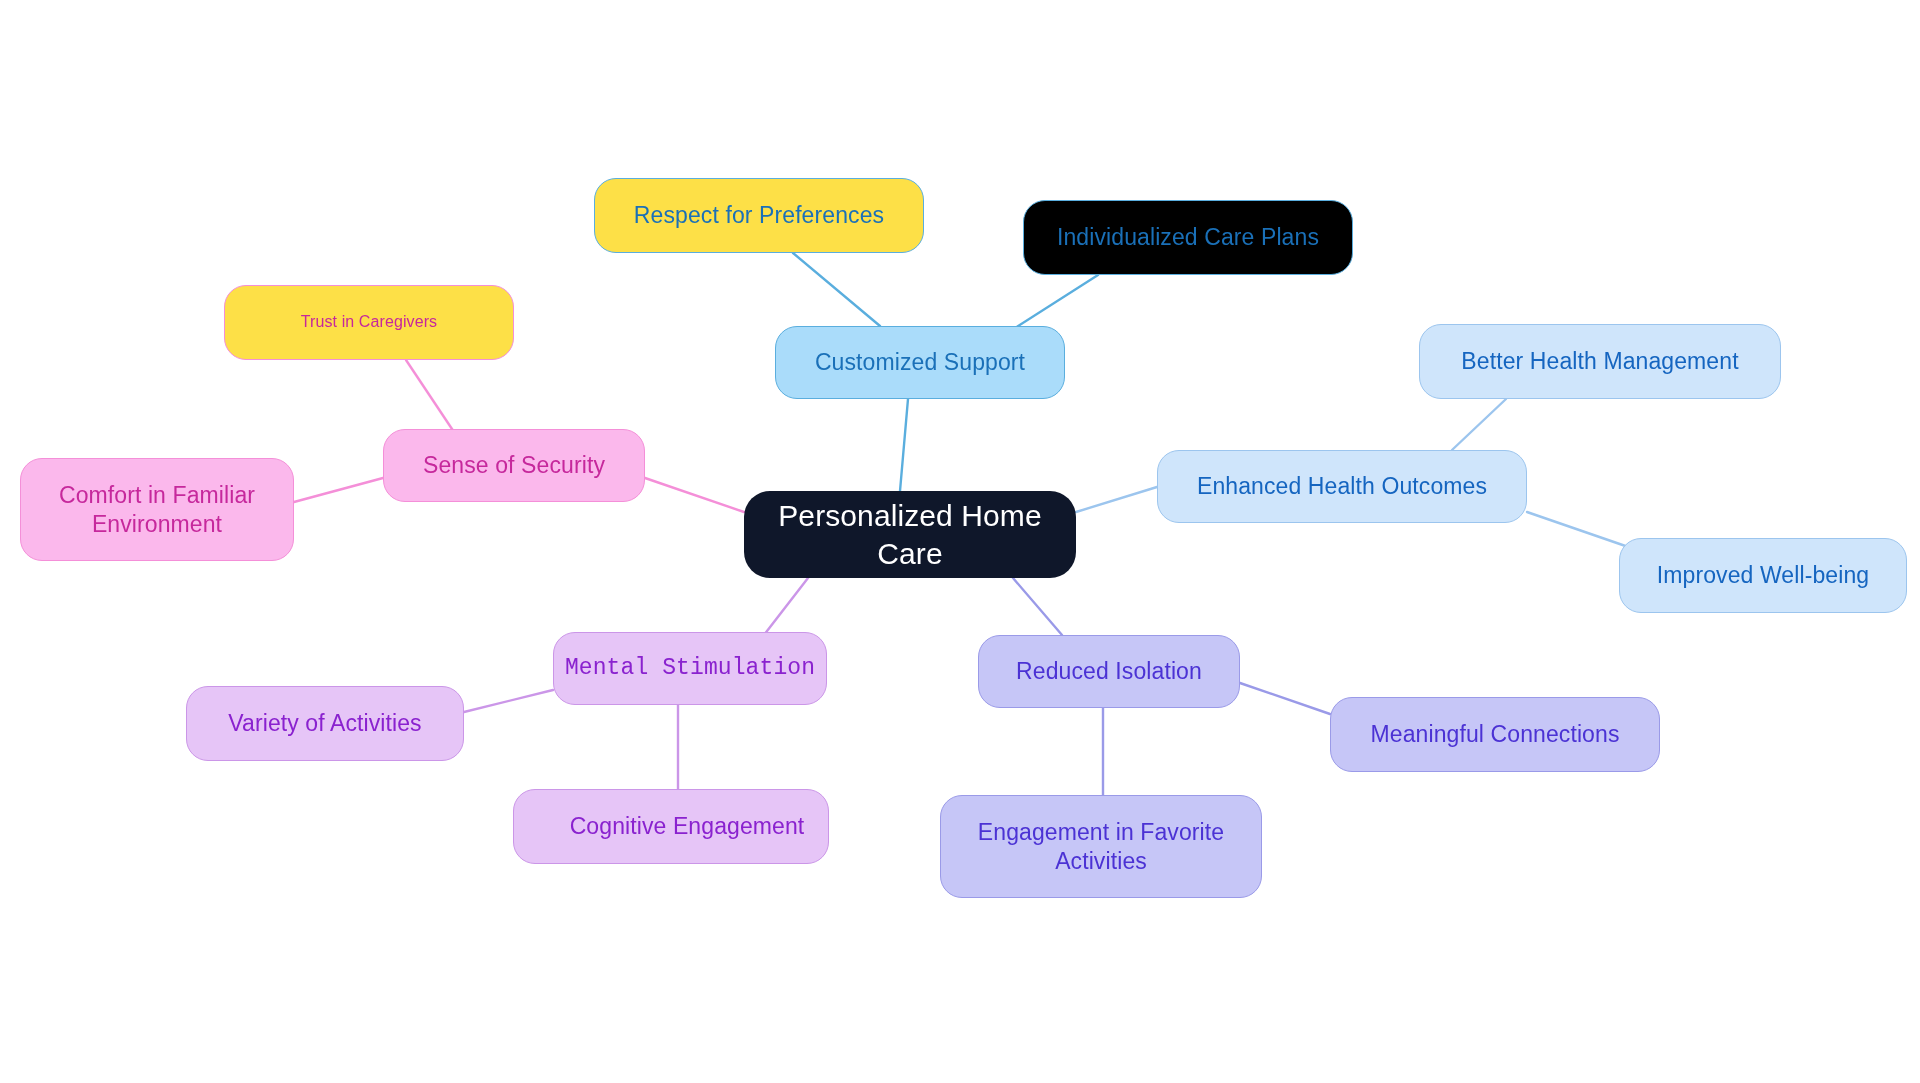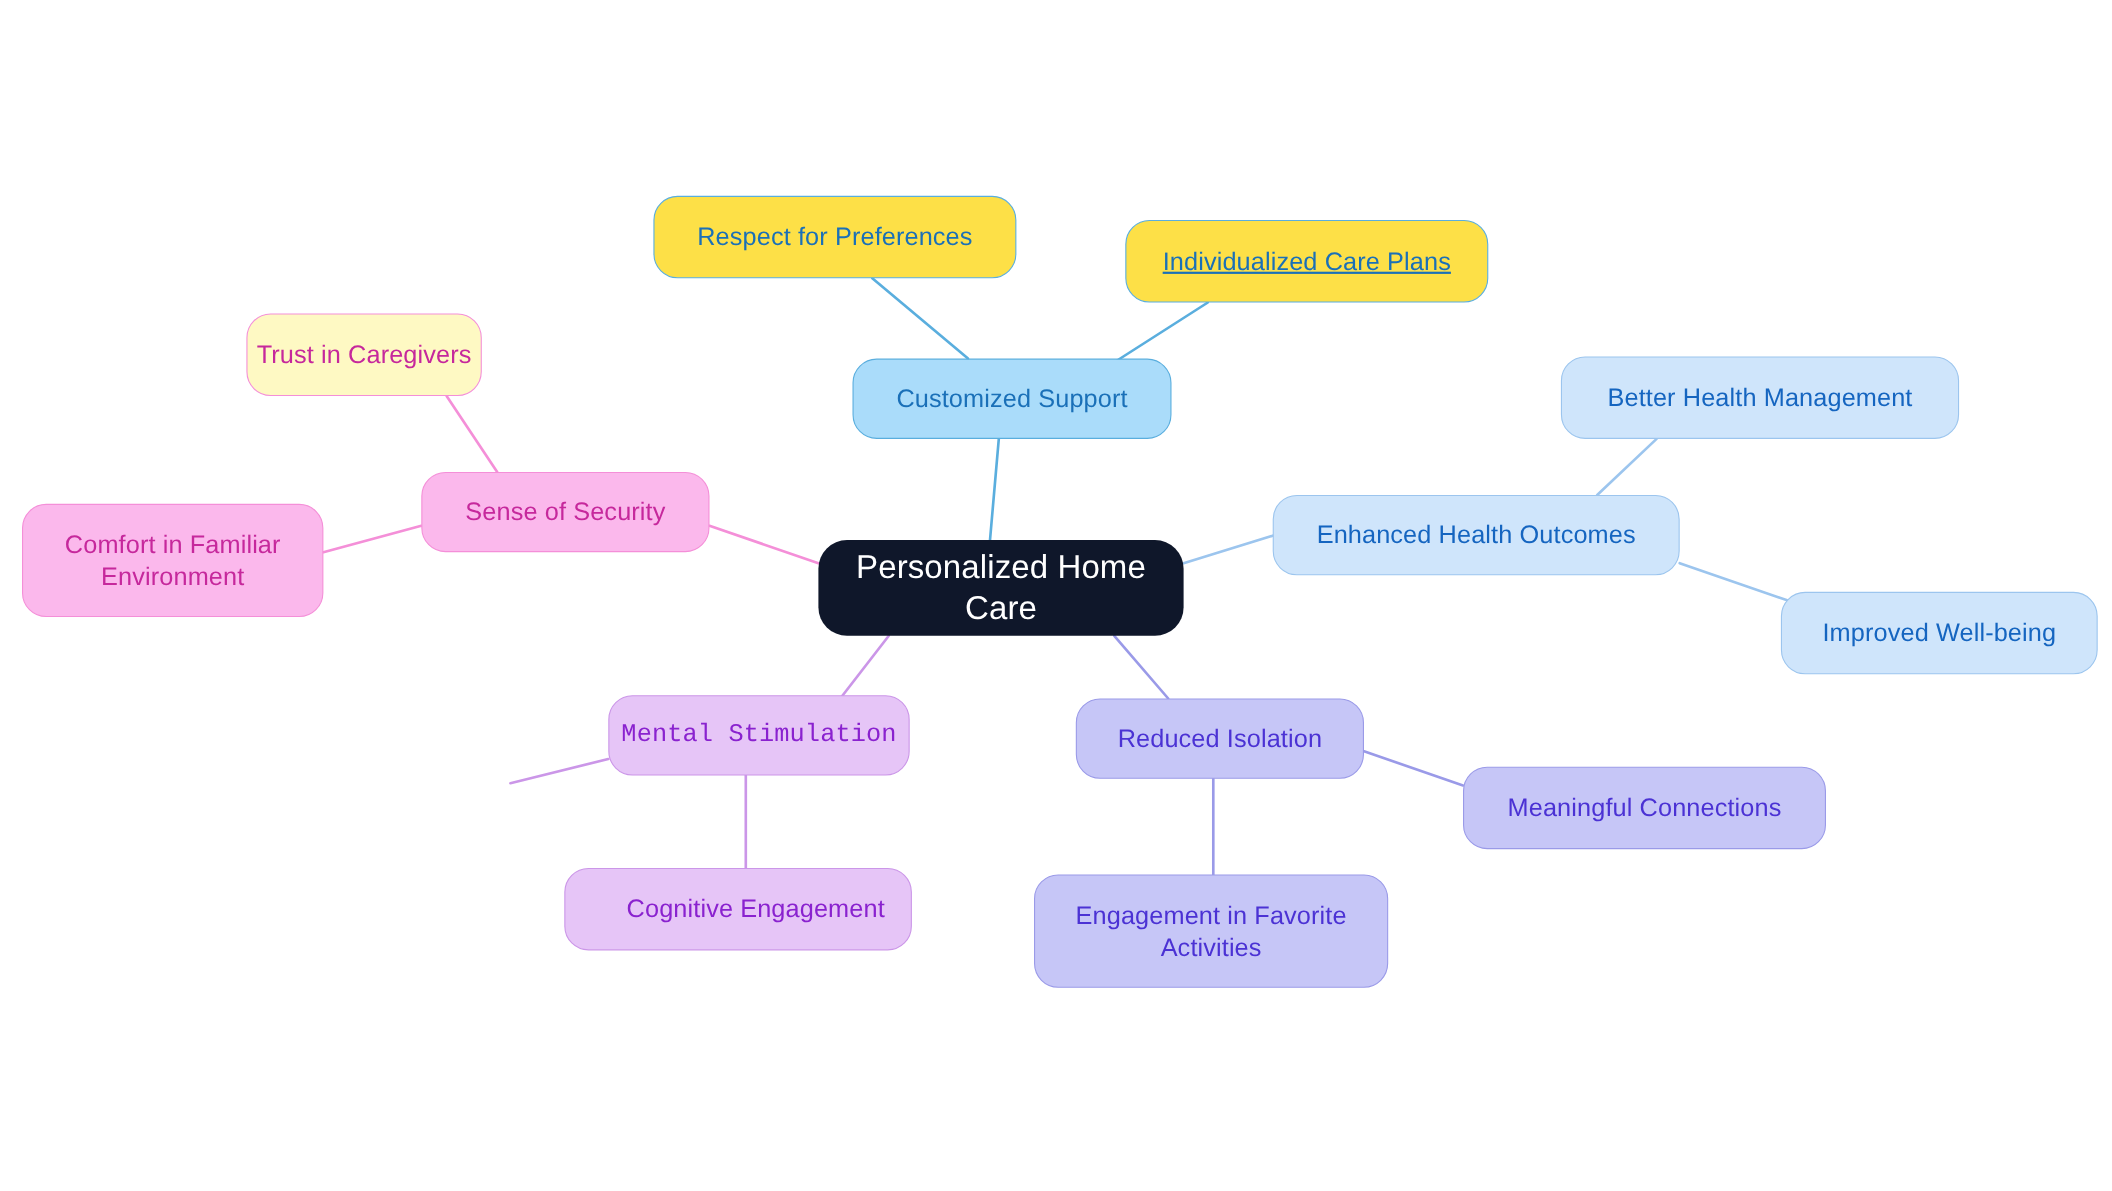--- a/index.html
+++ b/index.html
@@ -66,27 +66,28 @@
       <line x1="808" y1="578" x2="760" y2="640" stroke="#cb96e8" stroke-width="2.4" stroke-linecap="round"></line>
       <line x1="553" y1="690" x2="464" y2="712" stroke="#cb96e8" stroke-width="2.4" stroke-linecap="round"></line>
       <line x1="678" y1="705" x2="678" y2="789" stroke="#cb96e8" stroke-width="2.4" stroke-linecap="round"></line>
       <line x1="744" y1="512" x2="645" y2="478" stroke="#f48fd8" stroke-width="2.4" stroke-linecap="round"></line>
       <line x1="452" y1="429" x2="406" y2="360" stroke="#f48fd8" stroke-width="2.4" stroke-linecap="round"></line>
       <line x1="383" y1="478" x2="294" y2="502" stroke="#f48fd8" stroke-width="2.4" stroke-linecap="round"></line>
     </svg>
 <div class="node root" style="left: 744px; top: 491px; width: 332px; height: 87px; background: rgb(15, 23, 42); border-color: rgb(15, 23, 42); color: rgb(255, 255, 255); font-size: 30px;"><span>Personalized Home Care</span></div>
     <div class="node" style="left: 775px; top: 326px; width: 290px; height: 73px; background: rgb(170, 220, 250); border-color: rgb(90, 174, 222); color: rgb(26, 112, 184); font-size: 23px;"><span>Customized Support</span></div>
     <div class="node" style="left: 594px; top: 178px; width: 330px; height: 75px; background: #fde047; border-color: rgb(90, 174, 222); color: rgb(26, 112, 184); font-size: 23px;"><span>Respect for Preferences</span></div>
-    <div class="node" style="left: 1023px; top: 200px; width: 330px; height: 75px; background: #fde047; border-color: rgb(90, 174, 222); color: rgb(26, 112, 184); font-size: 23px; text-decoration: underline;"><span>Individualized Care Plans</span></div>
+    <div class="node" style="left: 1023px; top: 200px; width: 330px; height: 75px; background: #000000; border-color: rgb(90, 174, 222); color: rgb(26, 112, 184); font-size: 23px;"><span>Individualized Care Plans</span></div>
     <div class="node" style="left: 1157px; top: 450px; width: 370px; height: 73px; background: rgb(207, 229, 251); border-color: rgb(156, 197, 238); color: rgb(21, 101, 192); font-size: 23px;"><span>Enhanced Health Outcomes</span></div>
     <div class="node" style="left: 1419px; top: 324px; width: 362px; height: 75px; background: rgb(207, 229, 251); border-color: rgb(156, 197, 238); color: rgb(21, 101, 192); font-size: 23px;"><span>Better Health Management</span></div>
     <div class="node" style="left: 1619px; top: 538px; width: 288px; height: 75px; background: rgb(207, 229, 251); border-color: rgb(156, 197, 238); color: rgb(21, 101, 192); font-size: 23px;"><span>Improved Well-being</span></div>
     <div class="node" style="left: 978px; top: 635px; width: 262px; height: 73px; background: rgb(198, 198, 247); border-color: rgb(154, 154, 232); color: rgb(75, 50, 212); font-size: 23px;"><span>Reduced Isolation</span></div>
     <div class="node" style="left: 1330px; top: 697px; width: 330px; height: 75px; background: rgb(198, 198, 247); border-color: rgb(154, 154, 232); color: rgb(75, 50, 212); font-size: 23px;"><span>Meaningful Connections</span></div>
     <div class="node" style="left: 940px; top: 795px; width: 322px; height: 103px; background: rgb(198, 198, 247); border-color: rgb(154, 154, 232); color: rgb(75, 50, 212); font-size: 23px;"><span>Engagement in Favorite
 Activities</span></div>
     <div class="node" style="left: 553px; top: 632px; width: 274px; height: 73px; background: rgb(230, 197, 247); border-color: rgb(203, 150, 232); color: rgb(138, 34, 207); font-size: 23px; font-family: Liberation Mono, monospace;"><span>Mental Stimulation</span></div>
+    <div class="node" style="left: 186px; top: 686px; width: 278px; height: 75px; background: rgb(230, 197, 247); border-color: rgb(203, 150, 232); color: rgb(138, 34, 207); font-size: 23px;"><span>Variety of Activities</span></div>
     <div class="node" style="left: 513px; top: 789px; width: 316px; height: 75px; background: rgb(230, 197, 247); border-color: rgb(203, 150, 232); color: rgb(138, 34, 207); font-size: 23px; padding-left: 32px;"><span>Cognitive Engagement</span></div>
     <div class="node" style="left: 383px; top: 429px; width: 262px; height: 73px; background: rgb(251, 184, 236); border-color: rgb(244, 143, 216); color: rgb(198, 40, 156); font-size: 23px;"><span>Sense of Security</span></div>
-    <div class="node" style="left: 224px; top: 285px; width: 214px; height: 75px; background: #fef9c3; border-color: rgb(244, 143, 216); color: rgb(198, 40, 156); font-size: 23px;"><span>Trust in Caregivers</span></div>
+    <div class="node" style="left: 224px; top: 285px; width: 290px; height: 75px; background: #fde047; border-color: rgb(244, 143, 216); color: rgb(198, 40, 156); font-size: 16px;"><span>Trust in Caregivers</span></div>
     <div class="node" style="left: 20px; top: 458px; width: 274px; height: 103px; background: rgb(251, 184, 236); border-color: rgb(244, 143, 216); color: rgb(198, 40, 156); font-size: 23px;"><span>Comfort in Familiar
 Environment</span></div>
   </div>
 
 </body></html>

